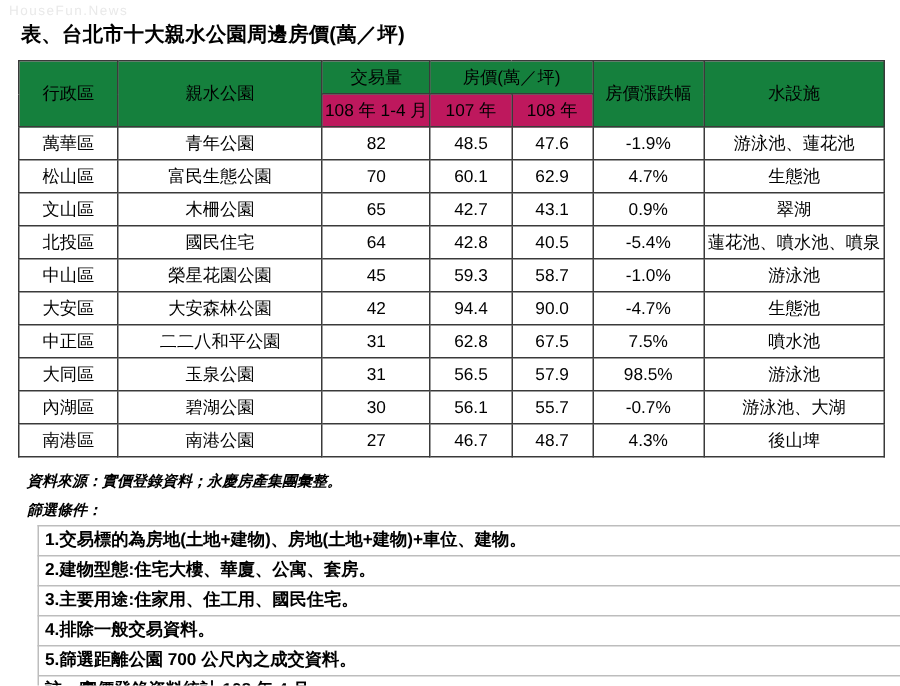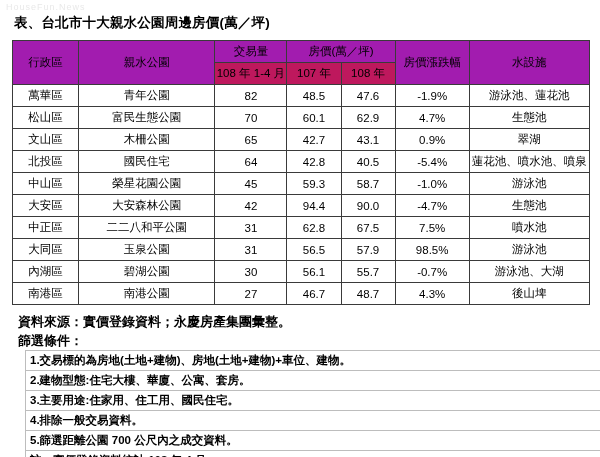--- a/index.html
+++ b/index.html
@@ -48,21 +48,21 @@
     border: 1px solid #3a3a3a;
     text-align: center;
     vertical-align: middle;
     font-size: 11.5px;
     color: #000;
     padding: 0;
     height: 21px;
     font-weight: normal;
   }
   .hdr {
-    background: #a21caf;
+    background: #15803d;
     font-weight: bold;
     font-size: 12px;
   }
   .hdr-sub {
     background: #be185d;
     font-weight: bold;
     font-size: 11px;
   }
   .col-dist { width: 66px; }
   .col-park { width: 136px; }
@@ -83,24 +83,25 @@
     line-height: 15px;
     font-weight: bold;
     color: #000;
     box-sizing: border-box;
     width: 578px;
     margin-left: 11px;
   }
   .note-box.last { border-bottom: 1px solid #bdbdbd; }
   .note-plain {
     padding: 2px 4px 1px 4px;
-    font-size: 13px;
+    font-size: 10px;
     line-height: 16px;
     font-weight: bold;
     color: #000;
+    font-style: italic;
   }
 </style>
 </head>
 <body>
 
 <div class="watermark">HouseFun.News</div>
 
 <div class="page">
 
   <div class="title">表、台北市十大親水公園周邊房價(萬／坪)</div>

